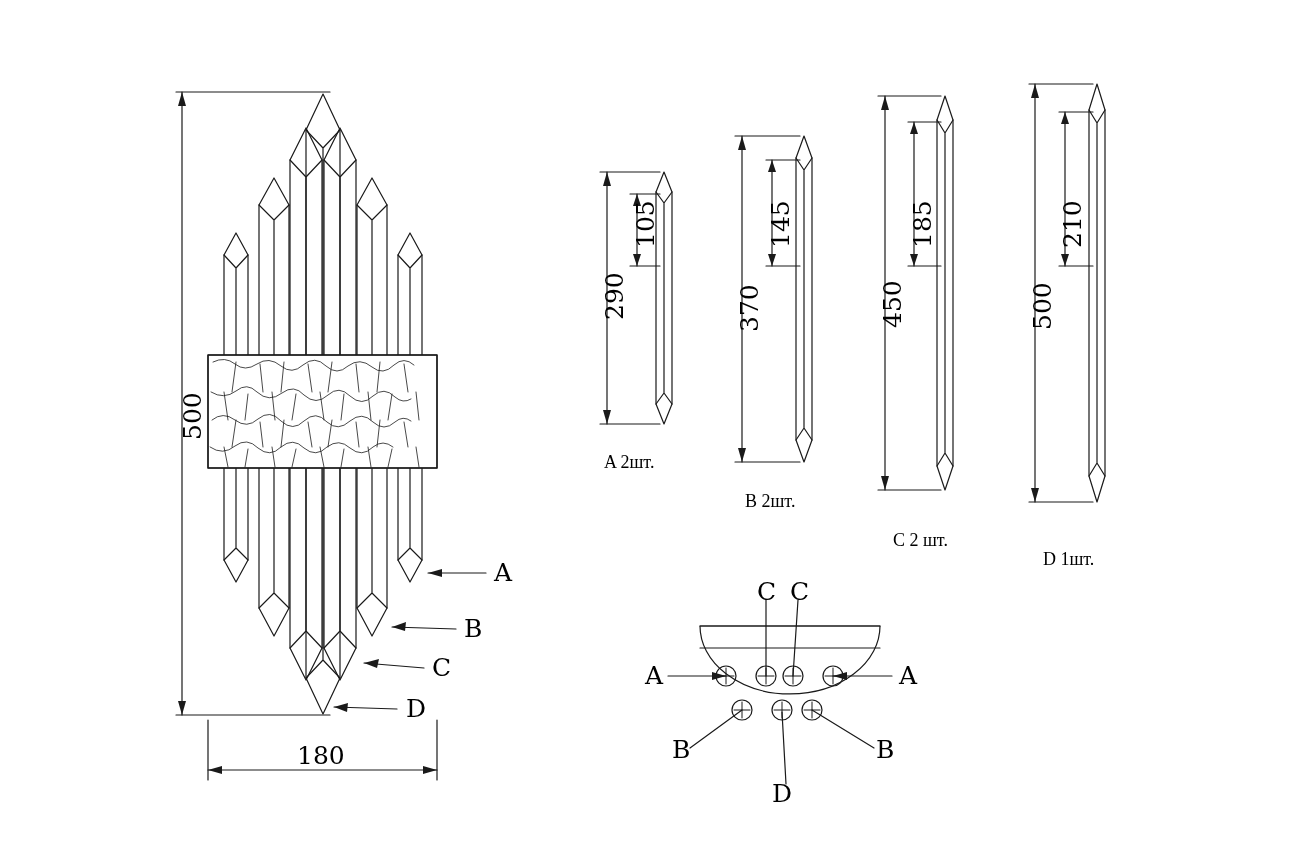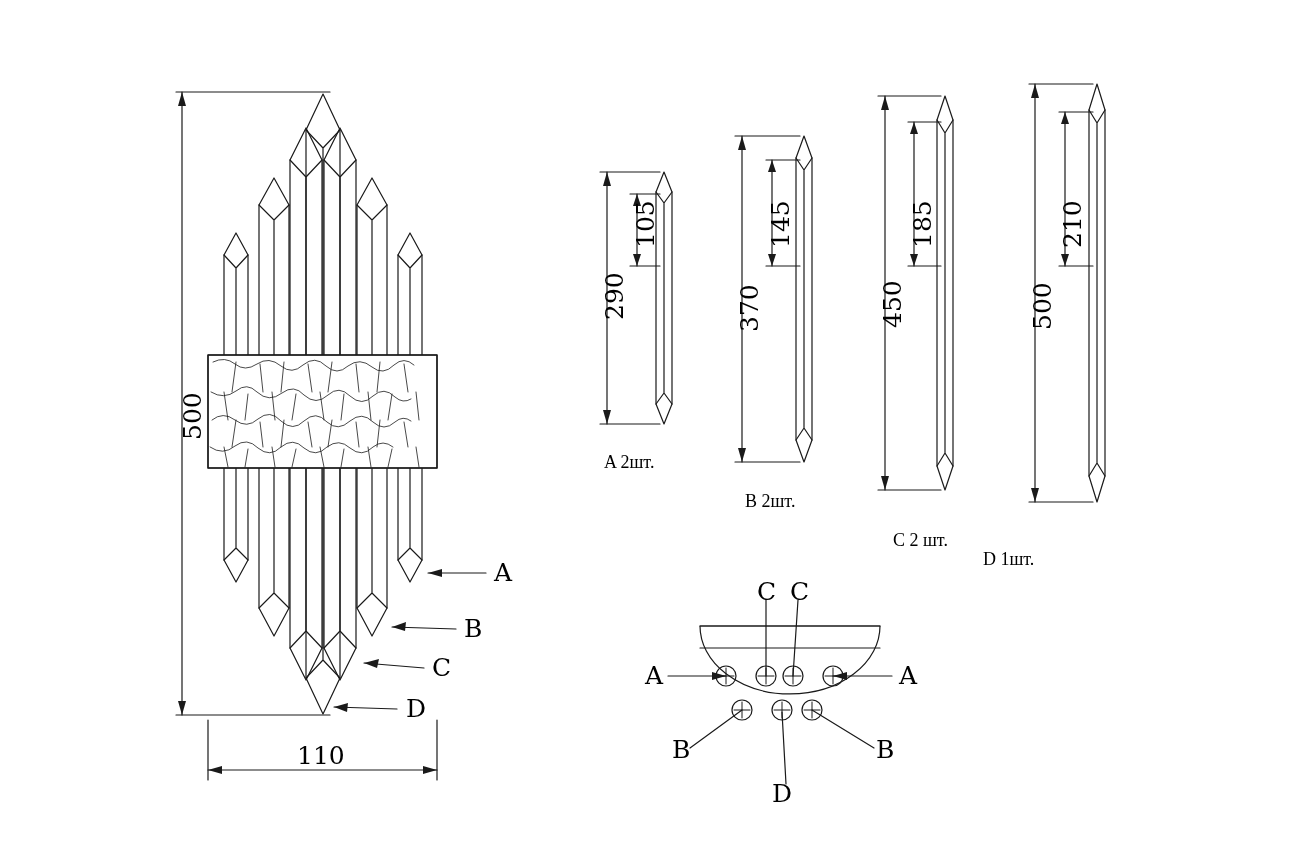--- a/index.html
+++ b/index.html
@@ -198,42 +198,42 @@
         <line x1="690" y1="748" x2="742" y2="710"></line>
         <line x1="874" y1="748" x2="812" y2="710"></line>
 
         <line x1="786" y1="784" x2="782" y2="712"></line>
       </g>
 
     </g>
   </svg>
 
   <div class="lbl dim rot" style="left:178px; top:440px;">500</div>
-  <div class="lbl dim" style="left:297px; top:741px;">110</div>
+  <div class="lbl dim" style="left:297px; top:741px;">180</div>
 
   <div class="lbl call" style="left:494px; top:558px;">A</div>
   <div class="lbl call" style="left:464px; top:614px;">B</div>
   <div class="lbl call" style="left:432px; top:653px;">C</div>
   <div class="lbl call" style="left:406px; top:694px;">D</div>
 
   <div class="lbl dim rot" style="left:600px; top:320px;">290</div>
   <div class="lbl dim rot" style="left:631px; top:248px;">105</div>
   <div class="lbl part" style="left:604px; top:452px;">A  2шт.</div>
 
   <div class="lbl dim rot" style="left:735px; top:332px;">370</div>
   <div class="lbl dim rot" style="left:766px; top:248px;">145</div>
   <div class="lbl part" style="left:745px; top:491px;text-align:right;">B  2шт.</div>
 
   <div class="lbl dim rot" style="left:878px; top:328px;">450</div>
   <div class="lbl dim rot" style="left:908px; top:248px;">185</div>
   <div class="lbl part" style="left:893px; top:530px;text-align:center;">C  2 шт.</div>
 
   <div class="lbl dim rot" style="left:1028px; top:330px;">500</div>
   <div class="lbl dim rot" style="left:1058px; top:248px;">210</div>
-  <div class="lbl part" style="left:983px; top:549px;">D  1шт.</div>
+  <div class="lbl part" style="left:1043px; top:549px;">D  1шт.</div>
 
   <div class="lbl call" style="left:757px; top:577px;">C</div>
   <div class="lbl call" style="left:790px; top:577px;">C</div>
   <div class="lbl call" style="left:645px; top:661px;">A</div>
   <div class="lbl call" style="left:899px; top:661px;">A</div>
   <div class="lbl call" style="left:672px; top:735px;">B</div>
   <div class="lbl call" style="left:876px; top:735px;">B</div>
   <div class="lbl call" style="left:772px; top:779px;">D</div>
 
 </div>

